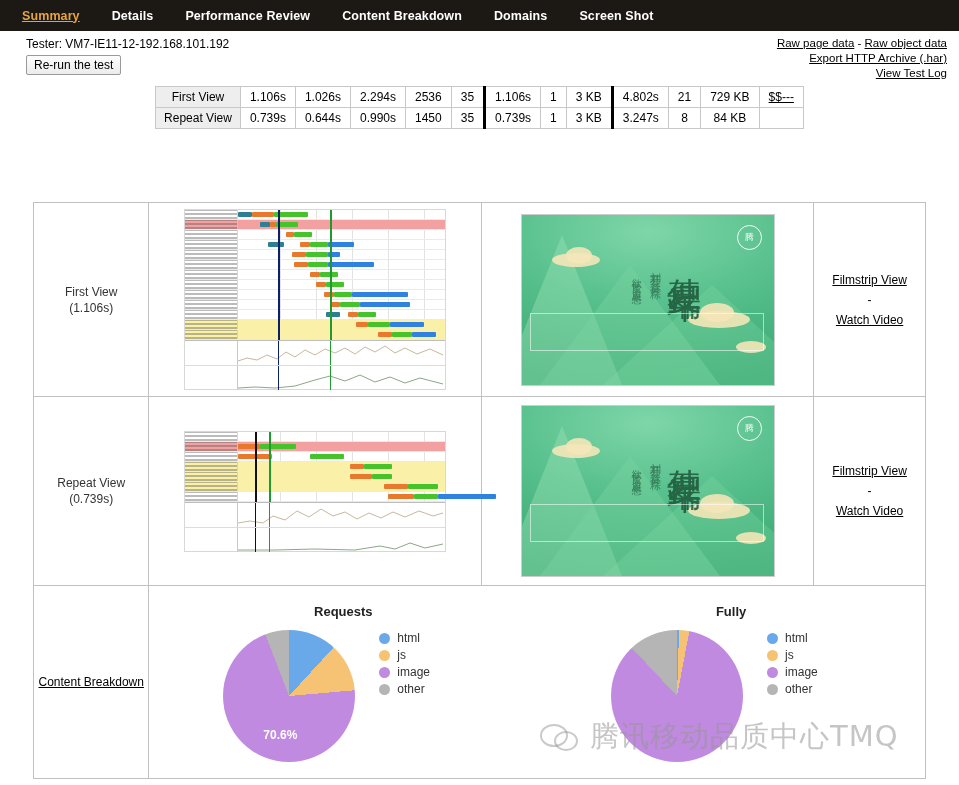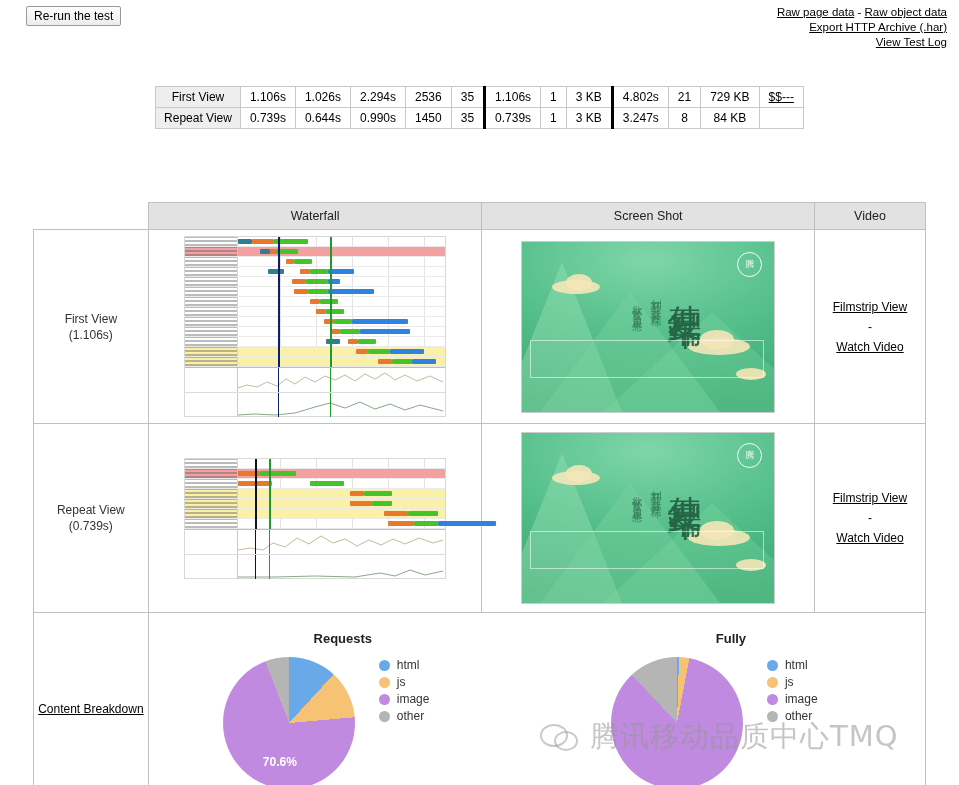--- a/index.html
+++ b/index.html
@@ -383,22 +383,31 @@
     border-radius: 50%;
   }
   .watermark .wechat .b1 { left: 0; top: 2px; width: 24px; height: 19px; }
   .watermark .wechat .b2 { left: 14px; top: 9px; width: 20px; height: 16px; }
 </style>
 </head>
 <body>
 
 <div id="page">
 
+  <div class="navbar">
+    <div class="nav-item active">Summary</div>
+    <div class="nav-item">Details</div>
+    <div class="nav-item">Performance Review</div>
+    <div class="nav-item">Content Breakdown</div>
+    <div class="nav-item">Domains</div>
+    <div class="nav-item">Screen Shot</div>
+  </div>
 
   <div class="tester-wrap">
+    <div class="tester-line">Tester: VM7-IE11-12-192.168.101.192</div>
     <button class="rerun-btn">Re-run the test</button>
 
     <div class="top-links">
       <div>
         <a>Raw page data</a><span class="sep"> - </span><a>Raw object data</a>
       </div>
       <div><a>Export HTTP Archive (.har)</a></div>
       <div><a>View Test Log</a></div>
     </div>
   </div>
@@ -435,26 +444,20 @@
         <td>8</td>
         <td>84 KB</td>
         <td></td>
       </tr>
     </tbody>
       </table>
   </div>
 
   <table class="grid">
     <tbody>
-        <tr>
-      <th class="empty-head" style="width:120px"></th>
-      <th style="width:342px">Waterfall</th>
-      <th style="width:342px">Screen Shot</th>
-      <th style="width:118px">Video</th>
-    </tr>
 
     <tr>
       <td class="viewlabel">
         <div>First View</div>
         <div>(1.106s)</div>
       </td>
       <td class="waterfall-cell">
         <div class="wf">
           <div class="wf-rows">
             <div class="gridline" style="left:95px"></div>

